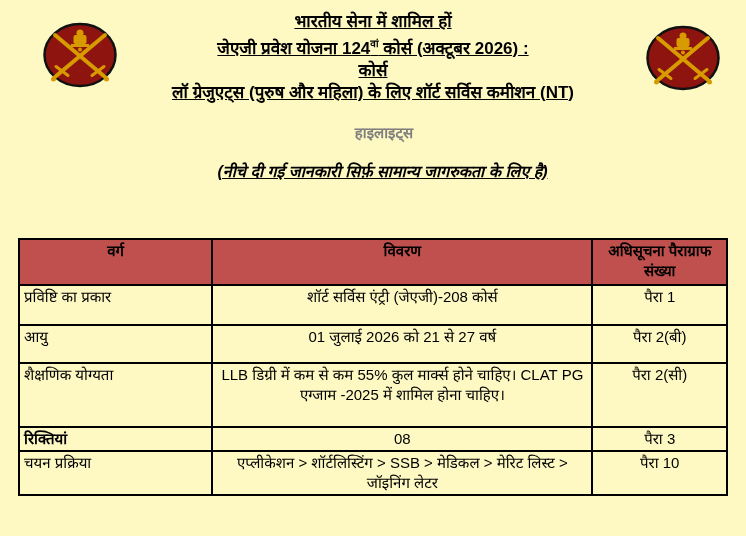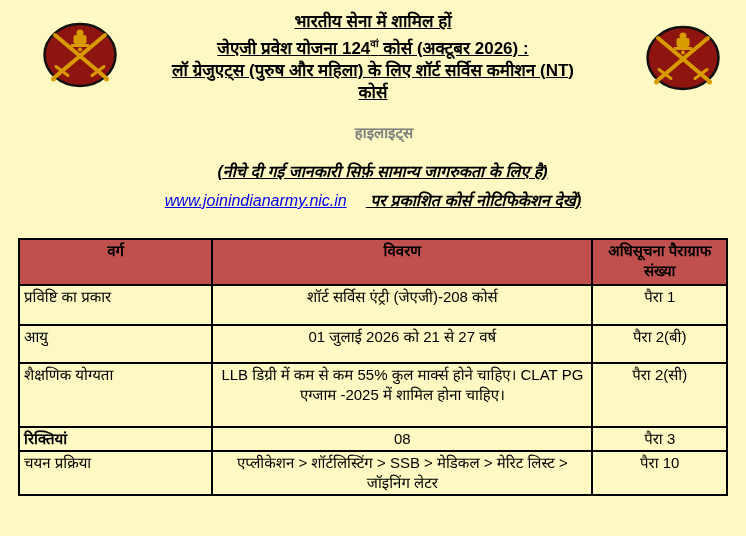--- a/index.html
+++ b/index.html
@@ -92,31 +92,30 @@
         <rect x="31.5" y="13" width="13" height="9" rx="2"></rect>
         <rect x="29" y="22" width="18" height="3"></rect>
         <circle cx="38" cy="27.5" r="2"></circle>
       </g>
     </svg>
   </div>
 
   <div class="title-block">
     <div class="title-line">भारतीय सेना में शामिल हों</div>
     <div class="title-line"><span>जेएजी प्रवेश योजना 124</span><sup>वां</sup><span> कोर्स (अक्टूबर 2026) :</span></div>
+    <div class="title-line">कोर्स</div>
     <div class="title-line">लॉ ग्रेजुएट्स (पुरुष और महिला) के लिए शॉर्ट सर्विस कमीशन (NT)</div>
-    <div class="title-line">कोर्स</div>
   </div>
 
   <div class="highlights">
     <span>हाइलाइट्स</span>
   </div>
 
   <div class="notice">
     <div><span class="u">(नीचे दी गई जानकारी सिर्फ़ सामान्य जागरुकता के लिए है)</span></div>
-    <div><a href="#">www.joinindianarmy.nic.in</a><span class="u"> पर प्रकाशित कोर्स नोटिफिकेशन देखें)</span></div>
   </div>
 
   <table class="main">
     <colgroup>
         <col style="width:27.3%">
         <col style="width:53.7%">
         <col style="width:19%">
       </colgroup>
     <thead>
       <tr>

